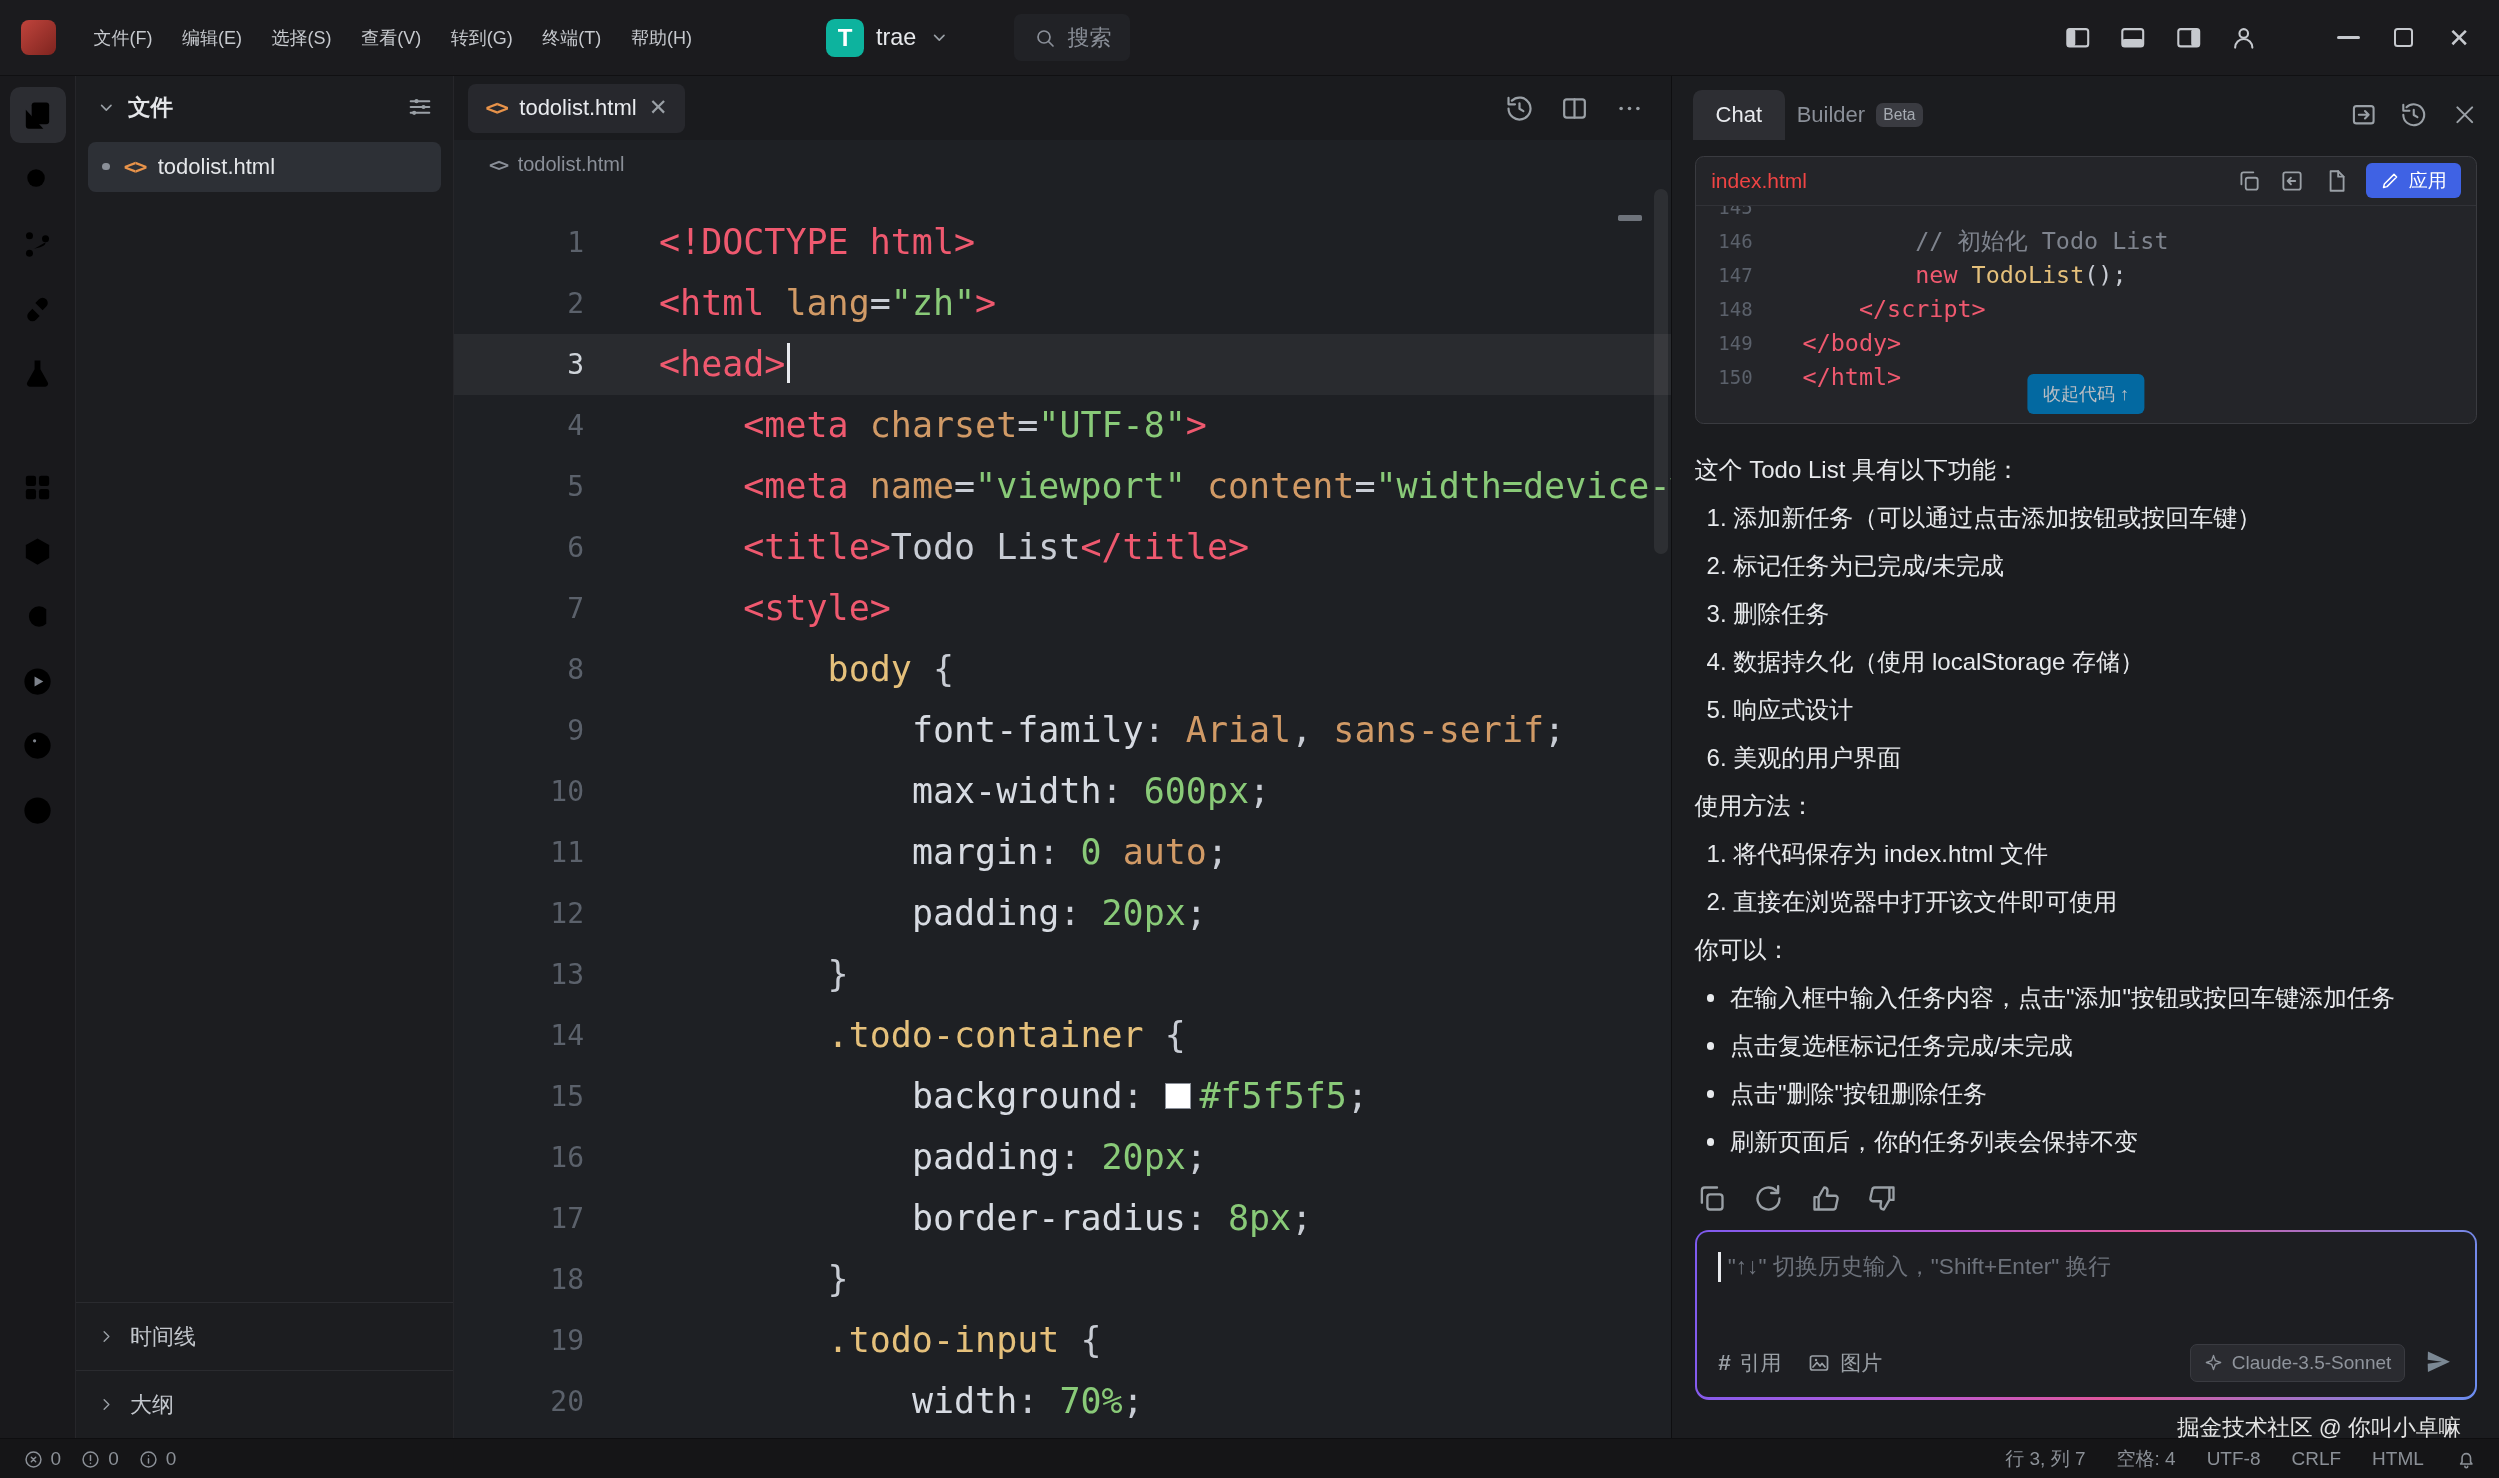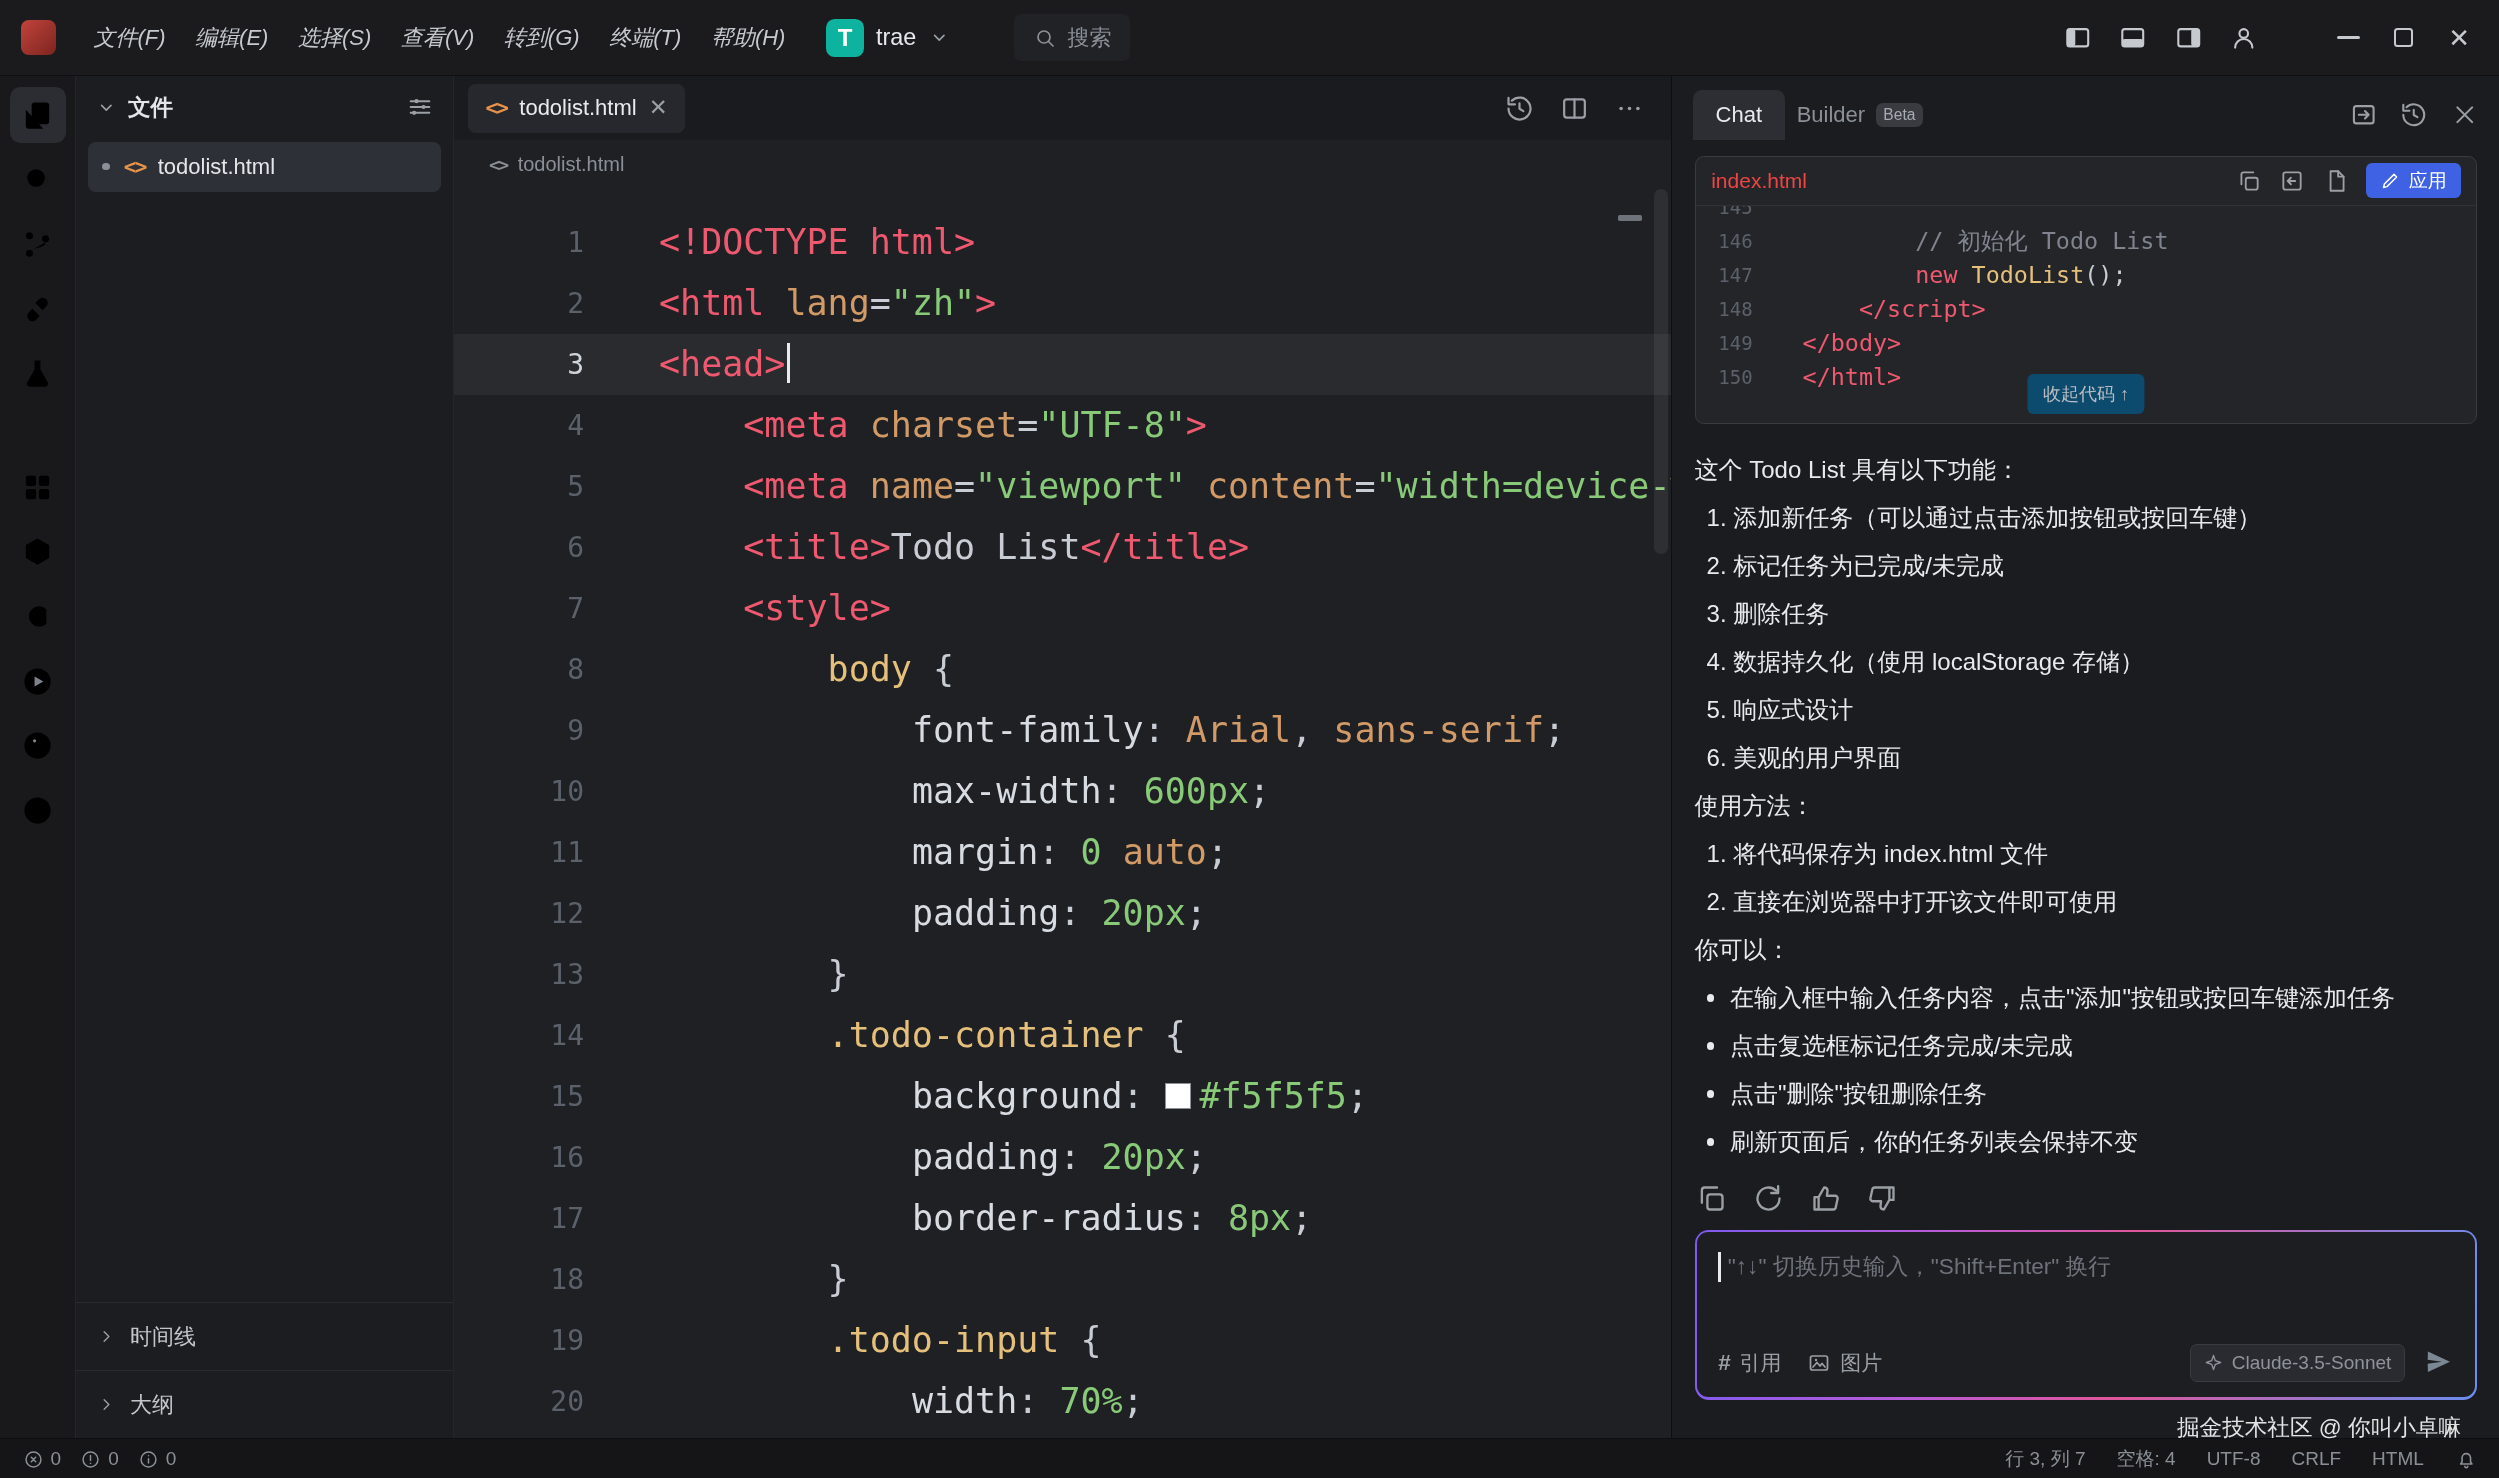--- a/index.html
+++ b/index.html
@@ -9,22 +9,22 @@
   .i { display:inline-flex; align-items:center; justify-content:center; }
   .i svg { width:100%; height:100%; stroke:currentColor; fill:none; stroke-width:1.7;
            stroke-linecap:round; stroke-linejoin:round; }
 
   
   .titlebar { height:76px; flex:none; background:#1b1b1e; display:flex; align-items:center;
     position:relative; border-bottom:0.9px solid #101012; }
   .app-icon { width:35px; height:35px; border-radius:7.8px; margin:0 22.6px 0 21px;
     background:linear-gradient(135deg,#c0443c,#7e241f); }
   .menus { display:flex; align-items:center; }
-  .menu-item { font-size:22px; color:#c6c9ce; padding:0 14.8px; height:49px; display:flex;
-    align-items:center; border-radius:7px;font-style:italic; }
+  .menu-item { font-size:18px; color:#c6c9ce; padding:0 14.8px; height:49px; display:flex;
+    align-items:center; border-radius:7px; }
   .tb-app { position:absolute; left:826px; display:flex; align-items:center; gap:12px; }
   .trae-logo { width:38px; height:38px; border-radius:8.7px; background:#0db39e; color:#fff;
     font-weight:bold; font-size:24px; display:flex; align-items:center; justify-content:center; }
   .trae-name { color:#e6e8eb; font-size:23.4px; }
   .chev { width:22.6px; height:22.6px; color:#9aa0a6; }
   .tb-search { position:absolute; left:1014px; display:flex; align-items:center; gap:10.4px;
     background:#212226; border-radius:7px; padding:8.7px 19px; color:#8a8f98; }
   .tb-search .i { width:24px; height:24px; }
   .search-text { font-size:22px; }
   .tb-right { margin-left:auto; display:flex; align-items:center; gap:26px; padding-right:26px; }
@@ -123,21 +123,21 @@
   .cc-header .i { width:26px; height:26px; color:#9aa0a6; }
   .apply-btn { background:#3f62e4; color:#fff; font-size:19px; height:35px; padding:0 14px;
     border-radius:6px; display:flex; align-items:center; gap:7.8px; }
   .apply-btn .i { width:21px; height:21px; color:#fff; }
   .cc-code { height:217px; overflow:hidden; font-family:"DejaVu Sans Mono",monospace;
     font-size:23.4px; padding-top:1.7px; }
   .cc-code .code-line { height:34px; line-height:34px; }
   .cc-code .code-line:first-child { margin-top:-17.4px; }
   .cc-code .ln { width:57px; margin-right:24px; font-size:19px; }
   .collapse-btn { position:absolute; left:50%; transform:translateX(-50%); bottom:8.7px;
-    background:#0c4a6e; color:#b9bdc3; font-size:18px; padding:7.8px 15.6px; border-radius:6px; }
+    background:#0369a1; color:#b9bdc3; font-size:18px; padding:7.8px 15.6px; border-radius:6px; }
 
   .message { margin-top:22.6px; font-size:24px; line-height:48px; color:#e8eaed; }
   .msg-line { }
   .msg-list .msg-item { padding-left:12px; }
   .msg-bullets .msg-bullet { display:flex; }
   .dot { flex:none; width:7.8px; height:7.8px; border-radius:50%; background:#e8eaed;
     margin:20px 15.6px 0 12px; }
 
   .actions { display:flex; gap:24px; margin-top:15.6px; color:#9aa0a6; }
   .actions .i { width:33px; height:33px; }

